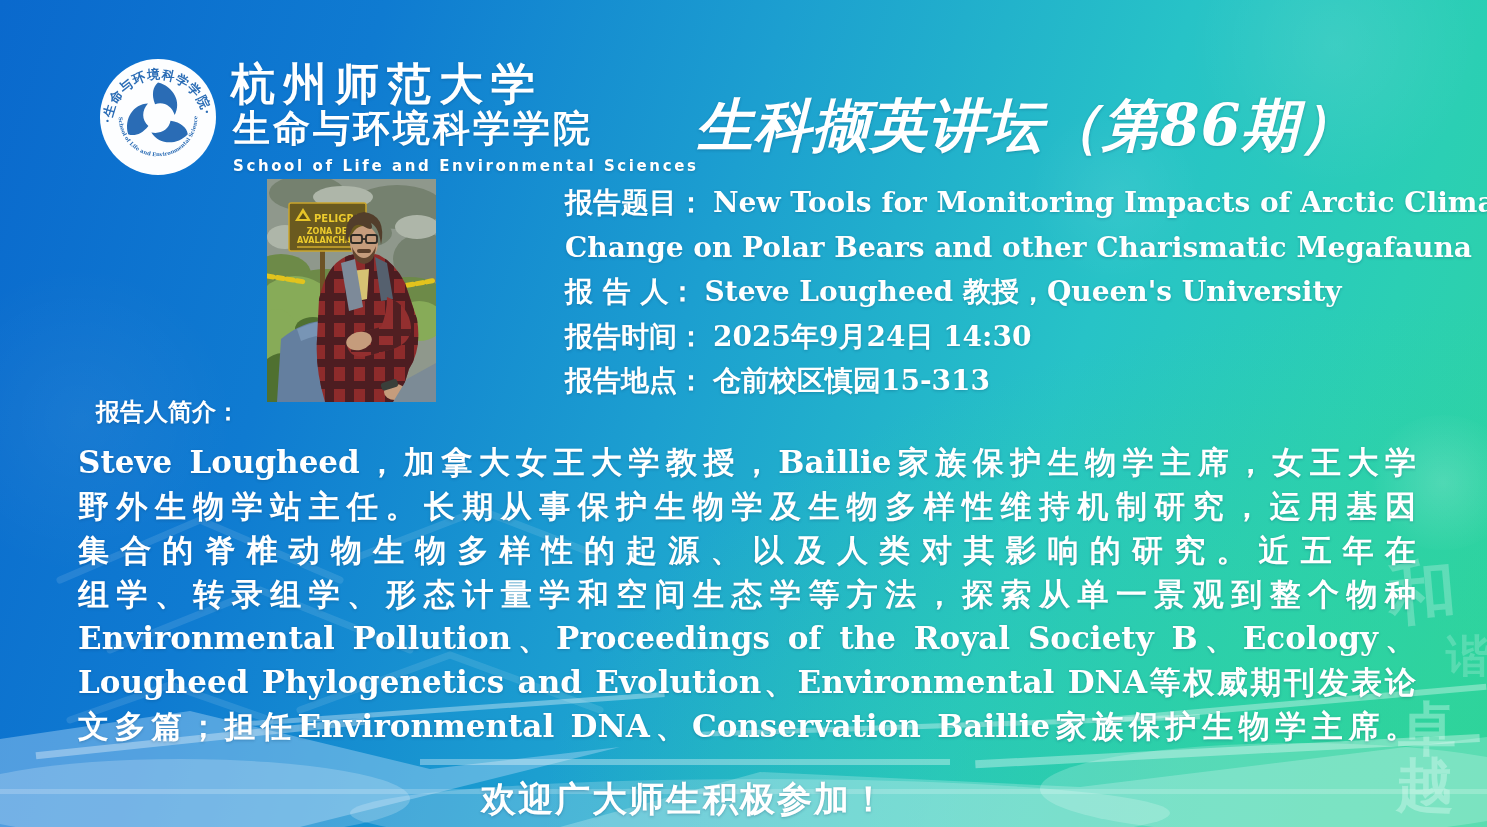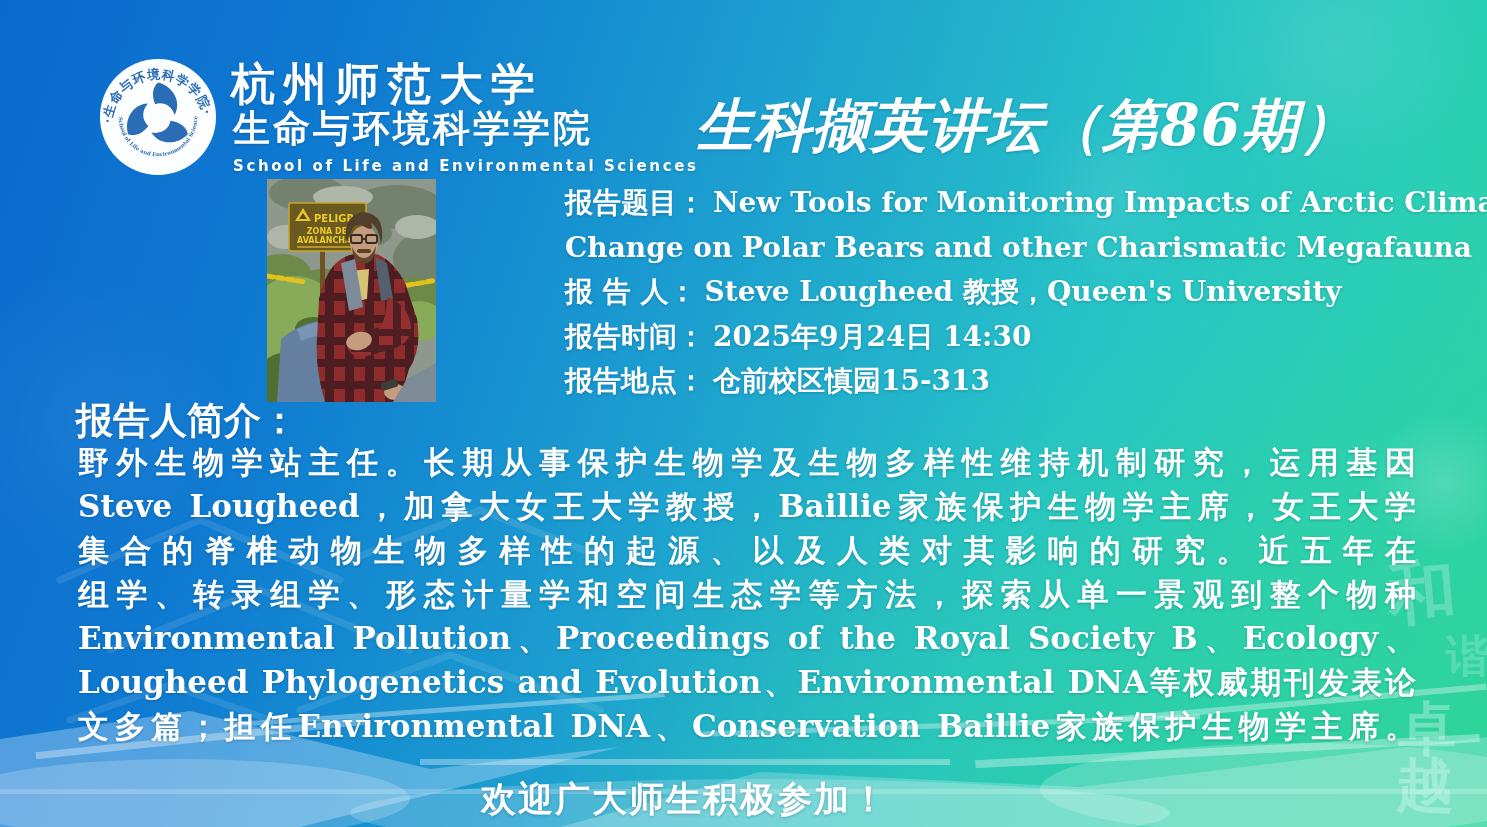--- a/index.html
+++ b/index.html
@@ -38,21 +38,21 @@
 
   
   .photo{left:267px;top:179px;width:169px;height:223px;display:block;}
 
   
   .info{left:565px;top:181px;width:870px;}
   .info-line{font-size:28px;font-weight:bold;line-height:44.5px;white-space:nowrap;}
   .info-label{margin-right:8px;}
 
   
-  .bio-head{left:76px;top:396px;font-size:37px;font-weight:bold;font-family:Liberation Mono, monospace;}
+  .bio-head{left:96px;top:396px;font-size:24px;font-weight:bold;font-family:Liberation Mono, monospace;}
   .bio{left:78px;top:440px;width:1338px;}
   .bio-line{font-size:31px;font-weight:bold;line-height:44px;height:44px;overflow:hidden;
     text-align:justify;text-align-last:justify;}
 
   
   .welcome{left:0;top:776px;width:1369px;text-align:center;font-size:35px;font-weight:bold;letter-spacing:2px;}
 
   .band{position:absolute;left:0;bottom:0;width:1487px;height:150px;pointer-events:none;}
   .roofs{position:absolute;left:50px;top:460px;width:620px;height:280px;opacity:.10;pointer-events:none;}
 </style>
@@ -222,22 +222,22 @@
   <div class="abs info">
     <div class="info-line txt"><span class="info-label">报告题目：</span><span>New Tools for Monitoring Impacts of Arctic Climate</span></div>
     <div class="info-line txt"><span>Change on Polar Bears and other Charismatic Megafauna</span></div>
     <div class="info-line txt"><span class="info-label">报 告 人：</span><span>Steve Lougheed 教授，Queen's University</span></div>
     <div class="info-line txt"><span class="info-label">报告时间：</span><span>2025年9月24日 14:30</span></div>
     <div class="info-line txt"><span class="info-label">报告地点：</span><span>仓前校区慎园15-313</span></div>
   </div>
 
   <div class="abs bio-head txt">报告人简介：</div>
   <div class="abs bio">
+    <div class="bio-line txt">Steve Lougheed，加拿大女王大学教授，Baillie家族保护生物学主席，女王大学</div>
     <div class="bio-line txt">野外生物学站主任。长期从事保护生物学及生物多样性维持机制研究，运用基因</div>
-    <div class="bio-line txt">Steve Lougheed，加拿大女王大学教授，Baillie家族保护生物学主席，女王大学</div>
     <div class="bio-line txt">集合的脊椎动物生物多样性的起源、以及人类对其影响的研究。近五年在</div>
     <div class="bio-line txt">组学、转录组学、形态计量学和空间生态学等方法，探索从单一景观到整个物种</div>
     <div class="bio-line txt">Environmental Pollution、Proceedings of the Royal Society B、Ecology、Genome、</div>
     <div class="bio-line txt">Lougheed Phylogenetics and Evolution、Environmental DNA等权威期刊发表论</div>
     <div class="bio-line txt">文多篇；担任Environmental DNA、Conservation Baillie家族保护生物学主席。</div>
   </div>
 
   <div class="abs welcome txt">欢迎广大师生积极参加！</div>
 
 </div>

